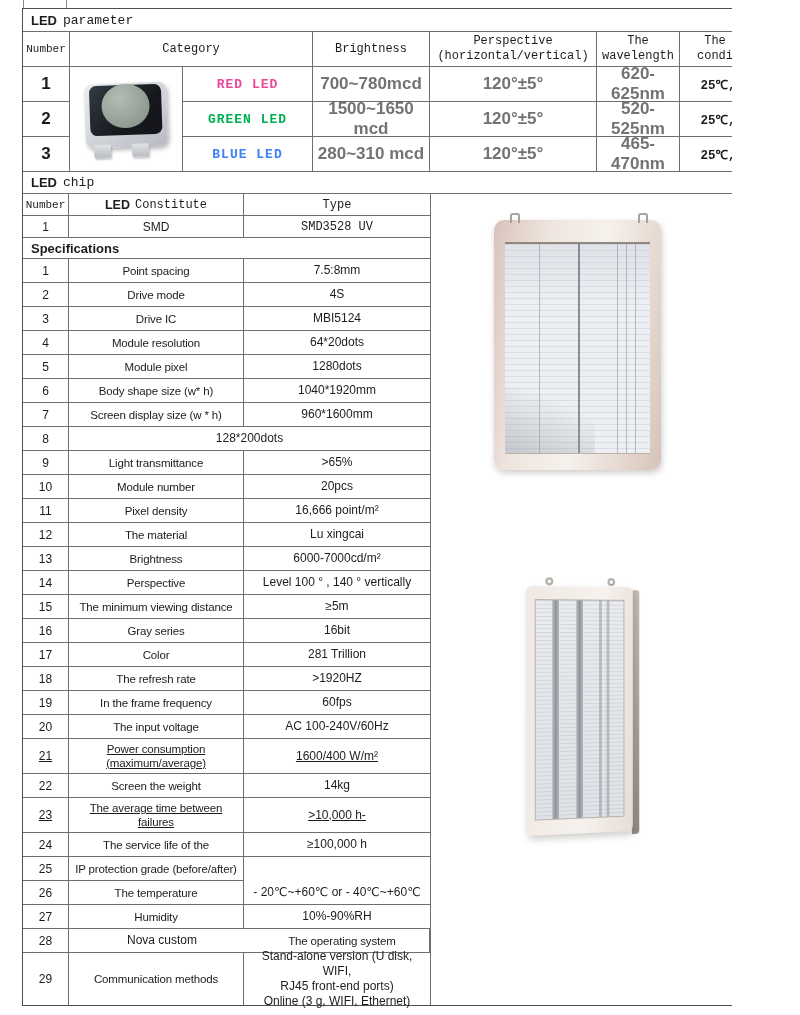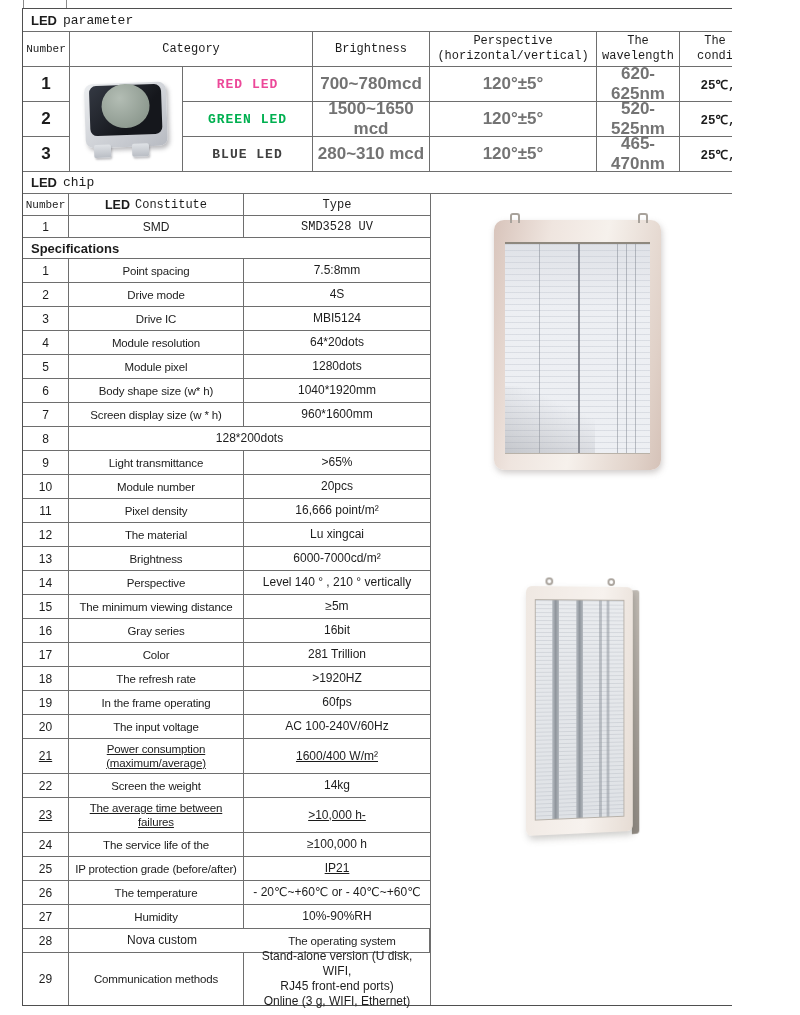--- a/index.html
+++ b/index.html
@@ -22,21 +22,21 @@
   .cell{border-right:1px solid #6e6e6e;border-bottom:1px solid #6e6e6e;display:flex;align-items:center;
         justify-content:center;text-align:center;box-sizing:border-box;padding:0 2px;overflow:hidden;}
   .cell.last{border-right:none;font-family:Liberation Mono, monospace;}
   .hc{font-size:12px;line-height:15px;white-space:pre-line;font-family:"Liberation Mono","DejaVu Sans Mono",monospace;}
   .cat-h{grid-column:2 / span 2;}
   .img-cell{grid-column:2;grid-row:2 / span 3;}
   .rnum{font-size:17px;font-weight:bold;}
   .lv{font-family:"Liberation Mono","DejaVu Sans Mono",monospace;font-weight:bold;font-size:13px;letter-spacing:1px;}
   .lbl-red{color:#ec4899;}
   .lbl-green{color:#00b050;}
-  .lbl-blue{color:#404040;}
+  .lbl-blue{color:#3b82f6;}
   .bv{color:#737373;font-weight:bold;font-size:17px;}
   .tv{font-weight:bold;font-size:12.5px;}
 
   .lower{flex:1;display:flex;min-height:0;}
   .lower-left{flex:0 0 407px;width:407px;display:flex;flex-direction:column;}
   .right-cell{flex:1;border-left:1px solid #6e6e6e;position:relative;background:#fff;overflow:hidden;}
 
   .chip-grid{display:grid;grid-template-columns:46px 175px 1fr;grid-auto-rows:22px;flex:0 0 44px;}
   .chip-grid .hdr{font-family:"Liberation Mono","DejaVu Sans Mono",monospace;font-size:12px;}
   .chip-grid .hdr .bld{font-family:"Liberation Sans","DejaVu Sans",sans-serif;font-weight:bold;margin-right:5px;font-size:12.5px;}
@@ -260,21 +260,21 @@
 
             <div class="srow">
               <div class="scell snum">13</div>
               <div class="scell sname">Brightness</div>
               <div class="scell sval">6000-7000cd/m²</div>
             </div>
 
             <div class="srow">
               <div class="scell snum">14</div>
               <div class="scell sname">Perspective</div>
-              <div class="scell sval">Level 140 ° , 210 ° vertically</div>
+              <div class="scell sval">Level 100 ° , 140 ° vertically</div>
             </div>
 
             <div class="srow">
               <div class="scell snum">15</div>
               <div class="scell sname">The minimum viewing distance</div>
               <div class="scell sval">≥5m</div>
             </div>
 
             <div class="srow">
               <div class="scell snum">16</div>
@@ -289,21 +289,21 @@
             </div>
 
             <div class="srow">
               <div class="scell snum">18</div>
               <div class="scell sname">The refresh rate</div>
               <div class="scell sval">&gt;1920HZ</div>
             </div>
 
             <div class="srow">
               <div class="scell snum">19</div>
-              <div class="scell sname">In the frame operating</div>
+              <div class="scell sname">In the frame frequency</div>
               <div class="scell sval">60fps</div>
             </div>
 
             <div class="srow">
               <div class="scell snum">20</div>
               <div class="scell sname">The input voltage</div>
               <div class="scell sval">AC 100-240V/60Hz</div>
             </div>
 
             <div class="srow l2">
@@ -328,21 +328,20 @@
 
             <div class="srow">
               <div class="scell snum">24</div>
               <div class="scell sname">The service life of the</div>
               <div class="scell sval">≥100,000 h</div>
             </div>
 
             <div class="srow">
               <div class="scell snum">25</div>
               <div class="scell sname">IP protection grade (before/after)</div>
-              <div class="scell sval u">IP21</div>
             </div>
 
             <div class="srow">
               <div class="scell snum">26</div>
               <div class="scell sname">The temperature</div>
               <div class="scell sval">- 20℃~+60℃ or - 40℃~+60℃</div>
             </div>
 
             <div class="srow">
               <div class="scell snum">27</div>

